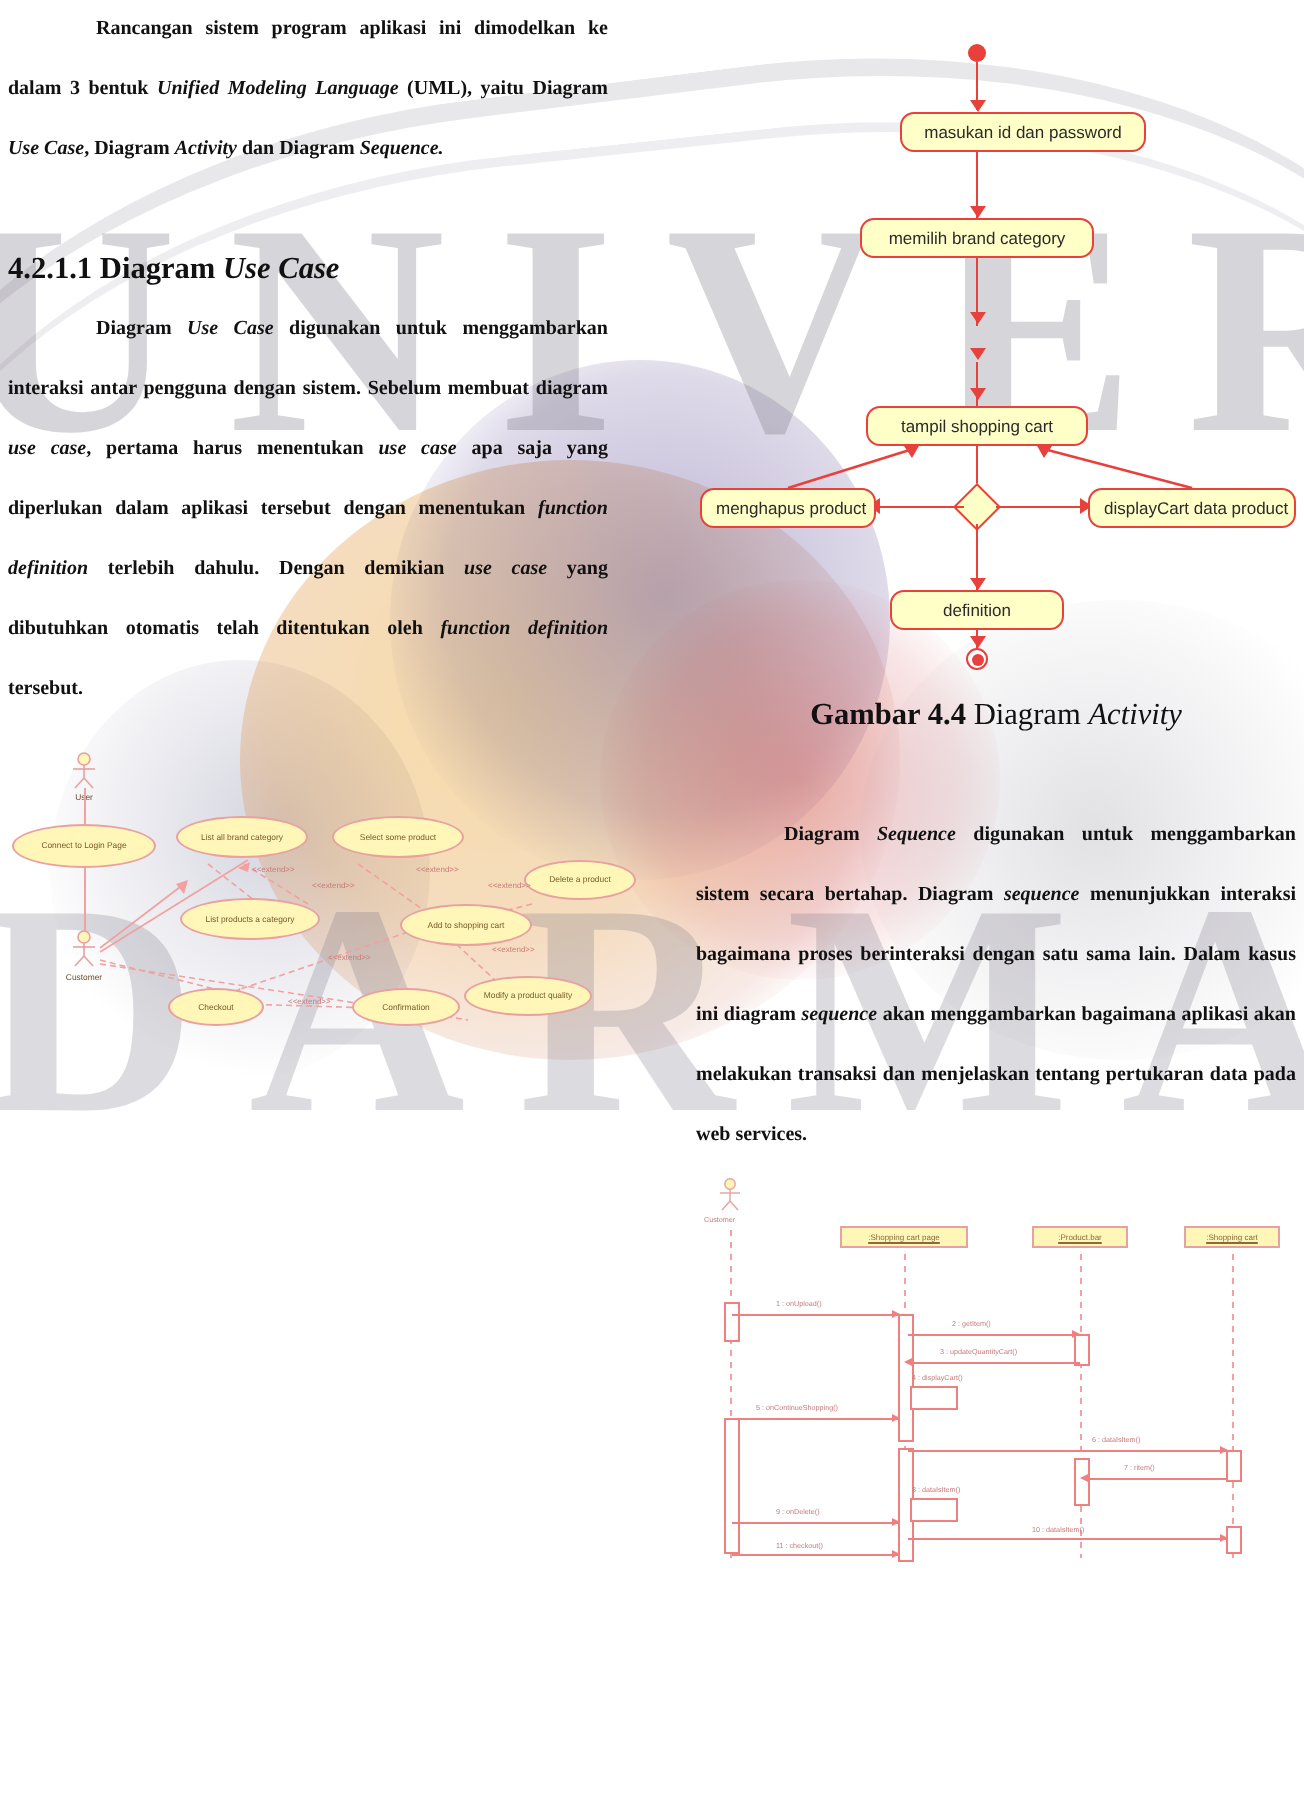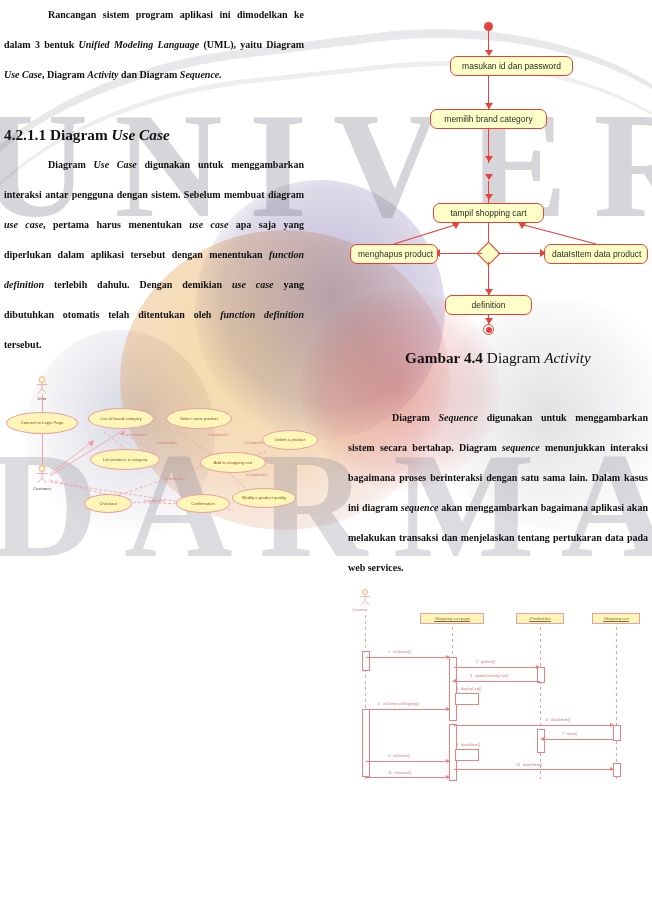--- a/index.html
+++ b/index.html
@@ -318,21 +318,21 @@
       <div class="arrow-d" style="left:136.5px;top:186px;"></div>
 
       <div class="diamond" style="left:132px;top:237px;"></div>
 
       <div class="act-line h" style="left:88px;top:245px;width:46px;"></div>
       <div class="arrow-l" style="left:86px;top:241px;"></div>
       <div class="act-node" style="left:2px;top:236px;width:88px;">menghapus product</div>
 
       <div class="act-line h" style="left:150px;top:245px;width:46px;"></div>
       <div class="arrow-r" style="left:192px;top:241px;"></div>
-      <div class="act-node" style="left:196px;top:236px;width:104px;">dataIsItem data product</div>
+      <div class="act-node" style="left:196px;top:236px;width:104px;">displayCart data product</div>
 
       <svg width="300" height="325" style="position:absolute;left:0;top:0;">
         <g stroke="#E8403A" stroke-width="1.2" fill="none">
           <line x1="46" y1="236" x2="110" y2="216"></line>
           <line x1="248" y1="236" x2="172" y2="216"></line>
         </g>
         <g fill="#E8403A">
           <polygon points="112,214 104,215 108,221"></polygon>
           <polygon points="170,214 174,221 178,215"></polygon>
         </g>

